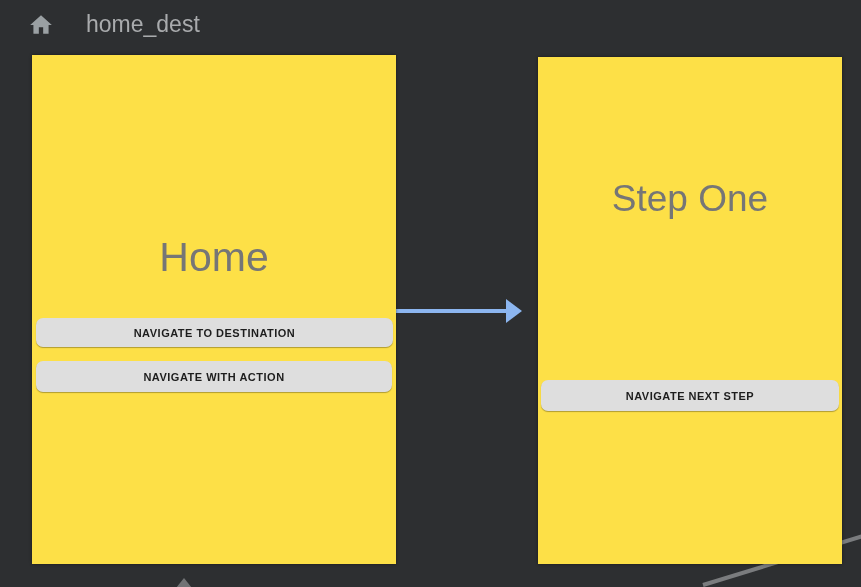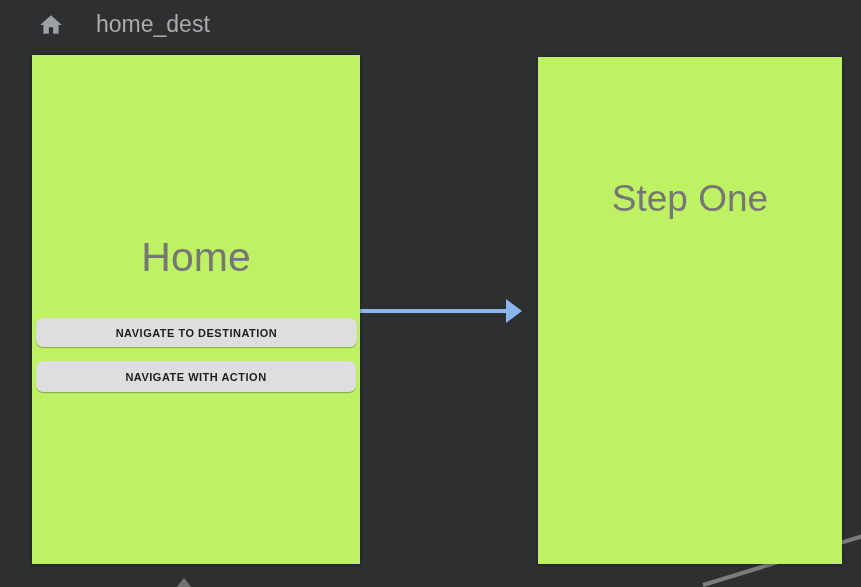--- a/index.html
+++ b/index.html
@@ -29,21 +29,21 @@
   }
   .dest-header .home-ic {
     width: 26px;
     height: 26px;
     display: inline-block;
   }
 
   
   .dest-card {
     position: absolute;
-    background: #bef264;
+    background: #fde047;
     box-shadow: 0 0 3px rgba(0,0,0,0.45);
     z-index: 2;
   }
   .screen-title {
     position: absolute;
     left: 0;
     right: 0;
     text-align: center;
     color: #767676;
     font-weight: 400;
@@ -122,33 +122,34 @@
 
   <div class="edge-diagonal"></div>
 
   <div class="edge-arrowhead-up"></div>
 
   <div class="action-arrow">
     <div class="shaft"></div>
     <div class="head"></div>
   </div>
 
-  <div class="dest-header" style="left:38px; top:11px;gap:32px;">
+  <div class="dest-header" style="left:28px; top:11px;gap:32px;">
     <span class="home-ic">
       <svg viewBox="0 0 24 24" width="26" height="26">
         <path d="M10 20v-6h4v6h5v-8h3L12 3 2 12h3v8z" fill="#9aa0a3"></path>
       </svg>
     </span>
     <span>home_dest</span>
   </div>
 
-  <div class="dest-card" style="left:32px; top:55px; width:304px; height:509px;padding-left:24px;">
+  <div class="dest-card" style="left:32px; top:55px; width:364px; height:509px;">
     <div class="screen-title" style="top:180px; font-size:41px; line-height:44px;">Home</div>
     <div class="android-btn" style="left:4px; right:3px; top:263px; height:29px;">NAVIGATE TO DESTINATION</div>
     <div class="android-btn" style="left:4px; right:4px; top:306px; height:31px;">NAVIGATE WITH ACTION</div>
   </div>
 
 
   <div class="dest-card" style="left:538px; top:57px; width:304px; height:507px;">
     <div class="screen-title" style="top:121px; font-size:37px; line-height:42px;">Step One</div>
+    <div class="android-btn" style="left:3px; right:3px; top:323px; height:31px;">NAVIGATE NEXT STEP</div>
   </div>
 
 </div>
 
 </body></html>

